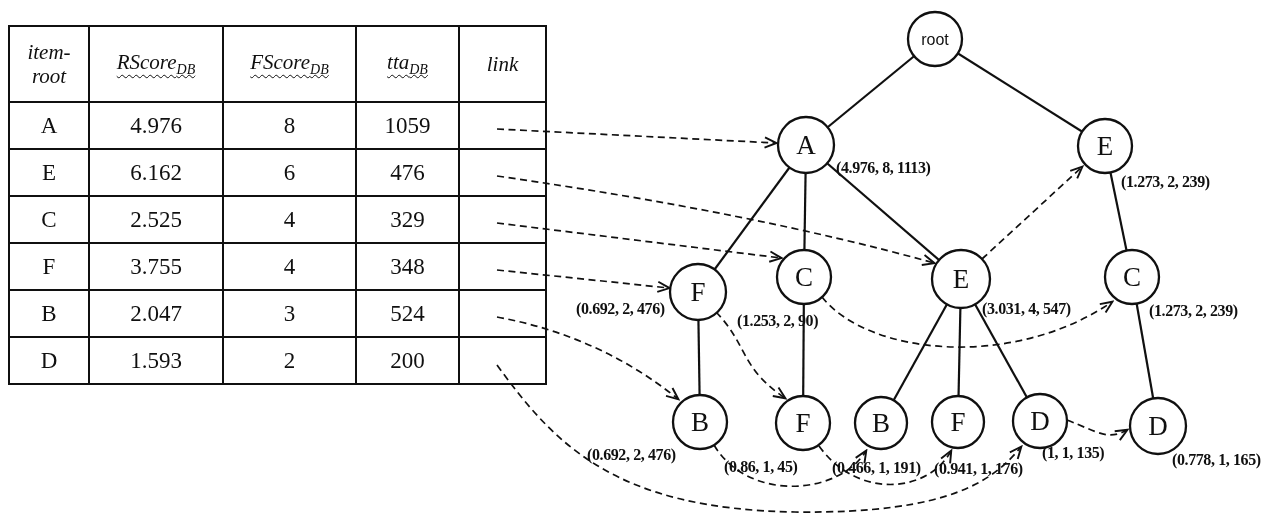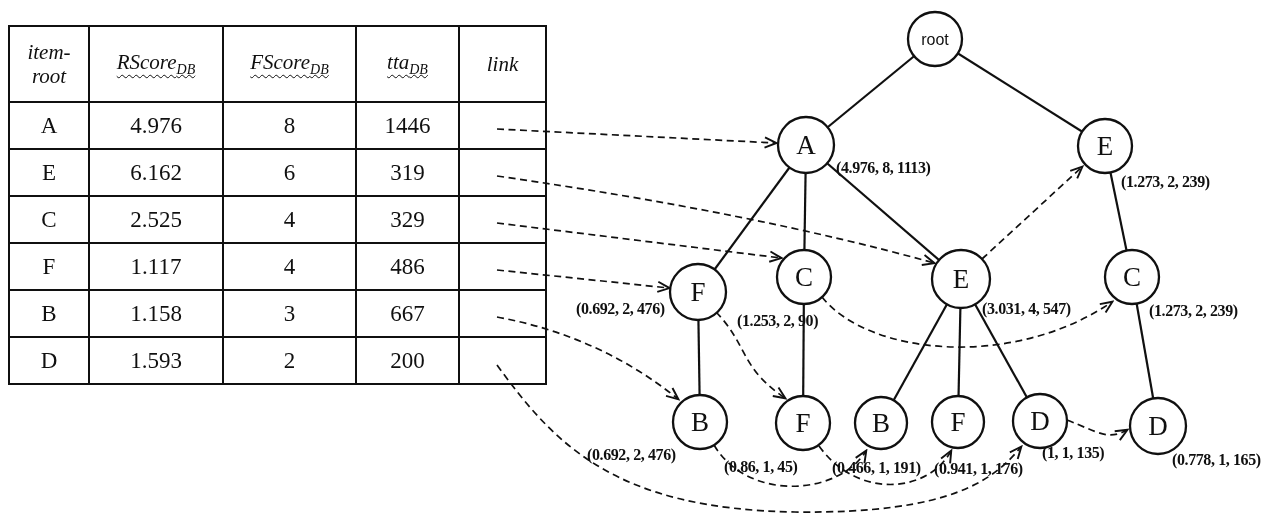--- a/index.html
+++ b/index.html
@@ -49,49 +49,49 @@
           <th class="it"><span class="wavy"><span>FScore</span><sub>DB</sub></span></th>
           <th class="it"><span class="wavy"><span>tta</span><sub>DB</sub></span></th>
           <th><span><span>link</span></span></th>
         </tr>
       </thead>
     <tbody>
         <tr>
           <td>A</td>
           <td>4.976</td>
           <td>8</td>
-          <td>1446</td>
+          <td>1059</td>
           <td></td>
         </tr>
         <tr>
           <td>E</td>
           <td>6.162</td>
           <td>6</td>
-          <td>319</td>
+          <td>476</td>
           <td></td>
         </tr>
         <tr>
           <td>C</td>
           <td>2.525</td>
           <td>4</td>
           <td>329</td>
           <td></td>
         </tr>
         <tr>
           <td>F</td>
-          <td>1.117</td>
+          <td>3.755</td>
           <td>4</td>
-          <td>486</td>
+          <td>348</td>
           <td></td>
         </tr>
         <tr>
           <td>B</td>
-          <td>1.158</td>
+          <td>2.047</td>
           <td>3</td>
-          <td>667</td>
+          <td>524</td>
           <td></td>
         </tr>
         <tr>
           <td>D</td>
           <td>1.593</td>
           <td>2</td>
           <td>200</td>
           <td></td>
         </tr>
       </tbody>

